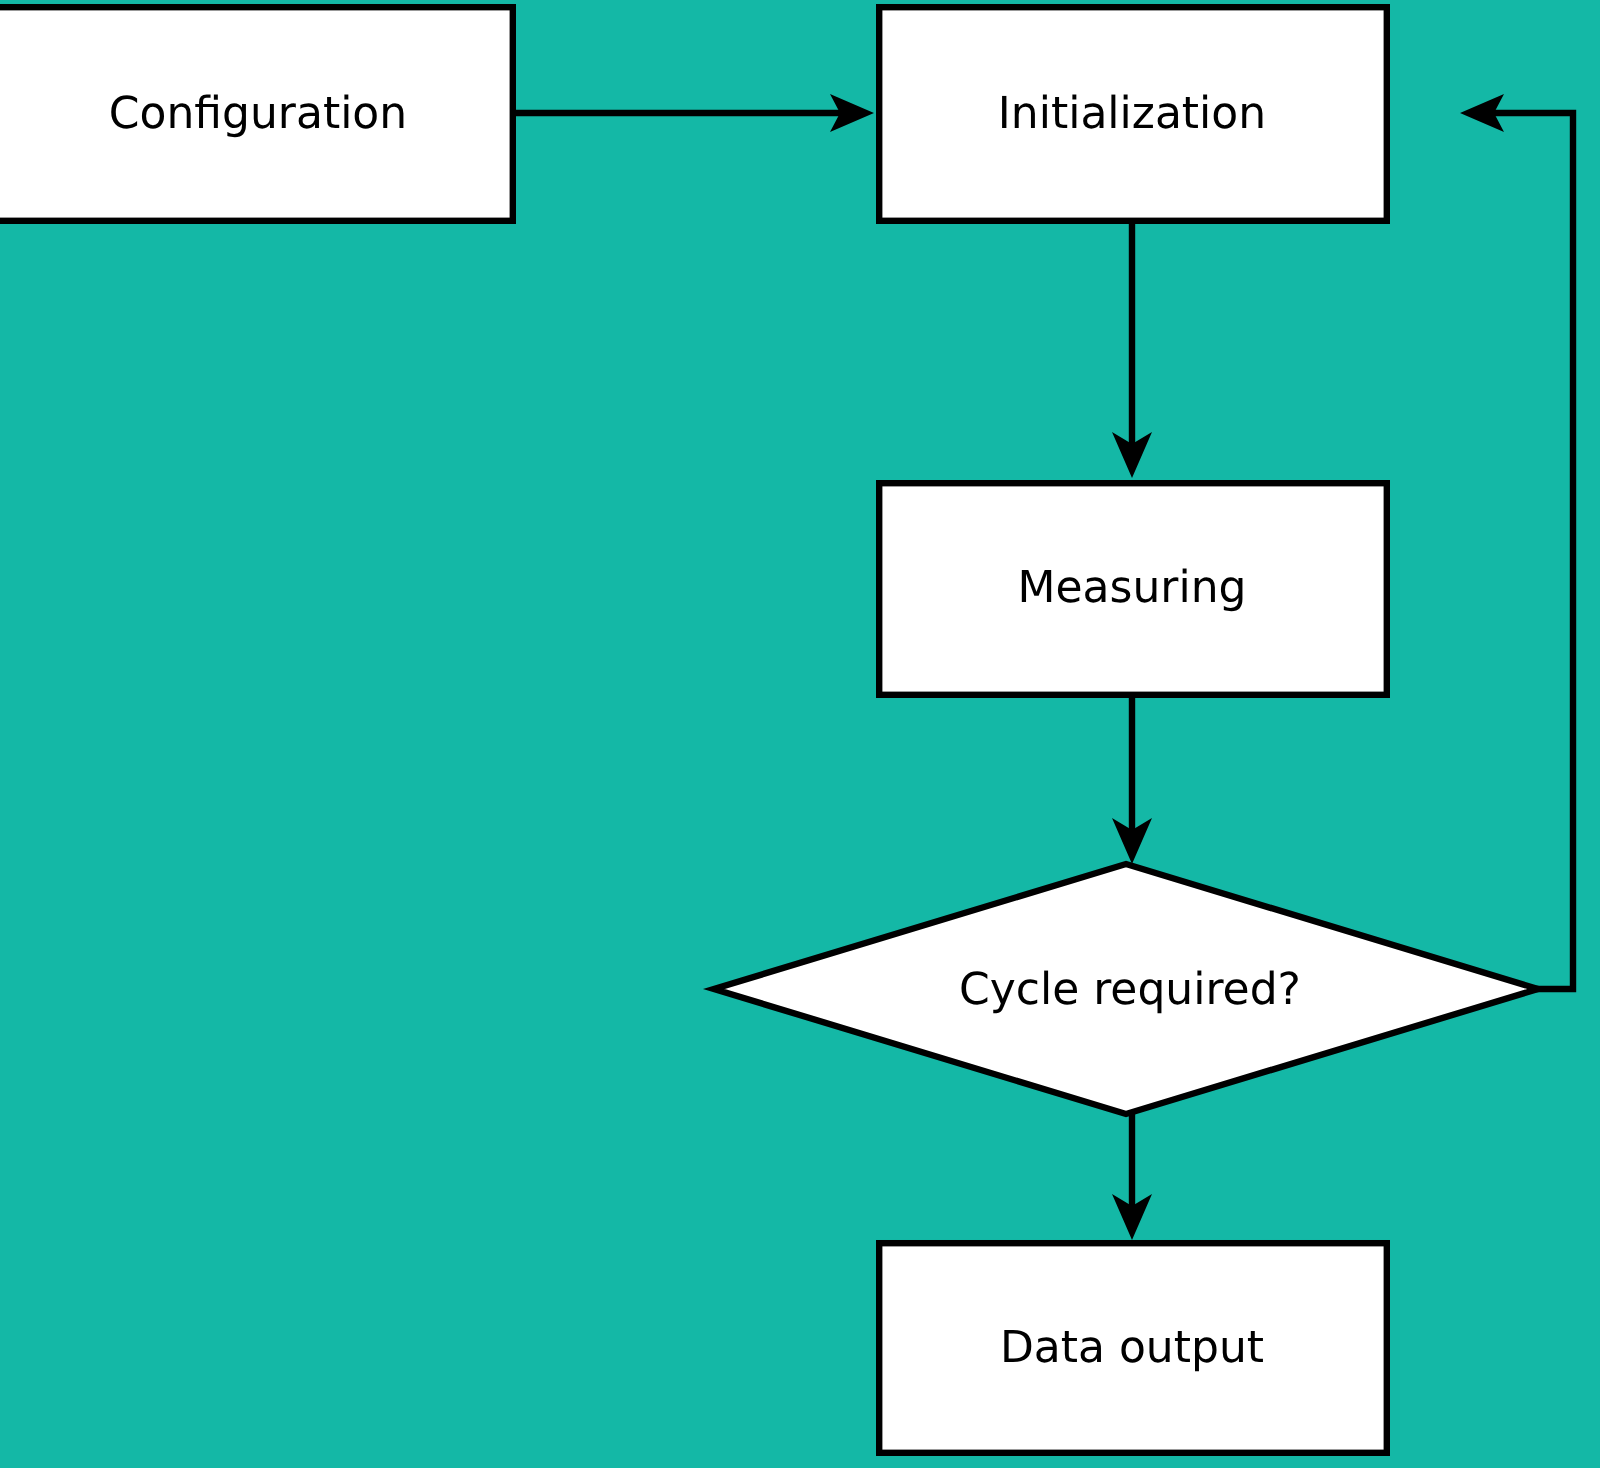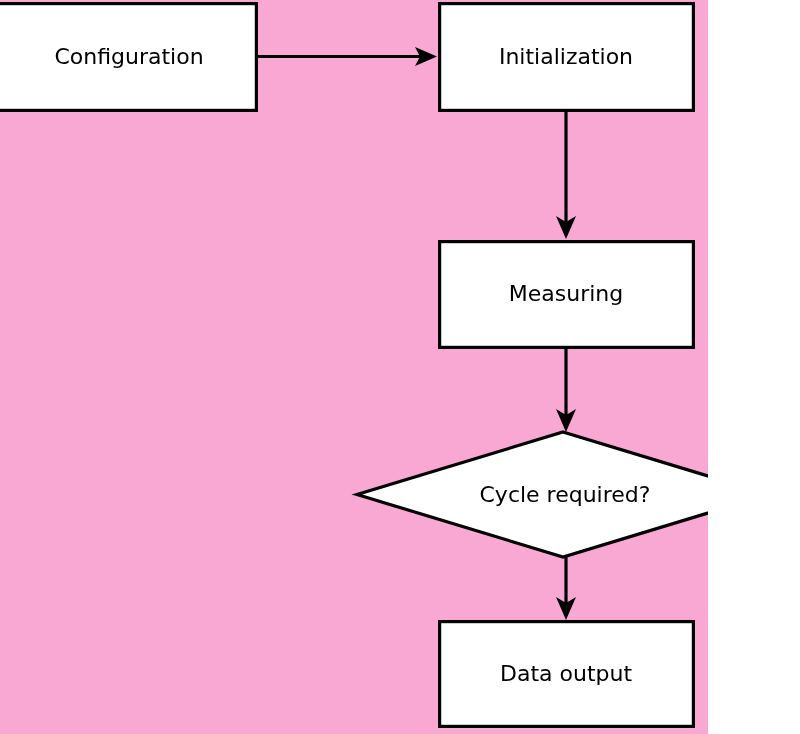--- a/index.html
+++ b/index.html
@@ -2,23 +2,23 @@
 <html><head>
 <meta charset="utf-8">
 <style>
   html, body {
     margin: 0;
     padding: 0;
     background: #ffffff;
   }
   #canvas {
     position: relative;
-    width: 708px;
+    width: 800px;
     height: 734px;
-    background: #f9a8d4;
+    background: #14b8a6;
     overflow: hidden;
     font-family: "DejaVu Sans", sans-serif;
   }
   #flow-svg {
     position: absolute;
     left: 0;
     top: 0;
     width: 800px;
     height: 734px;
     display: block;

